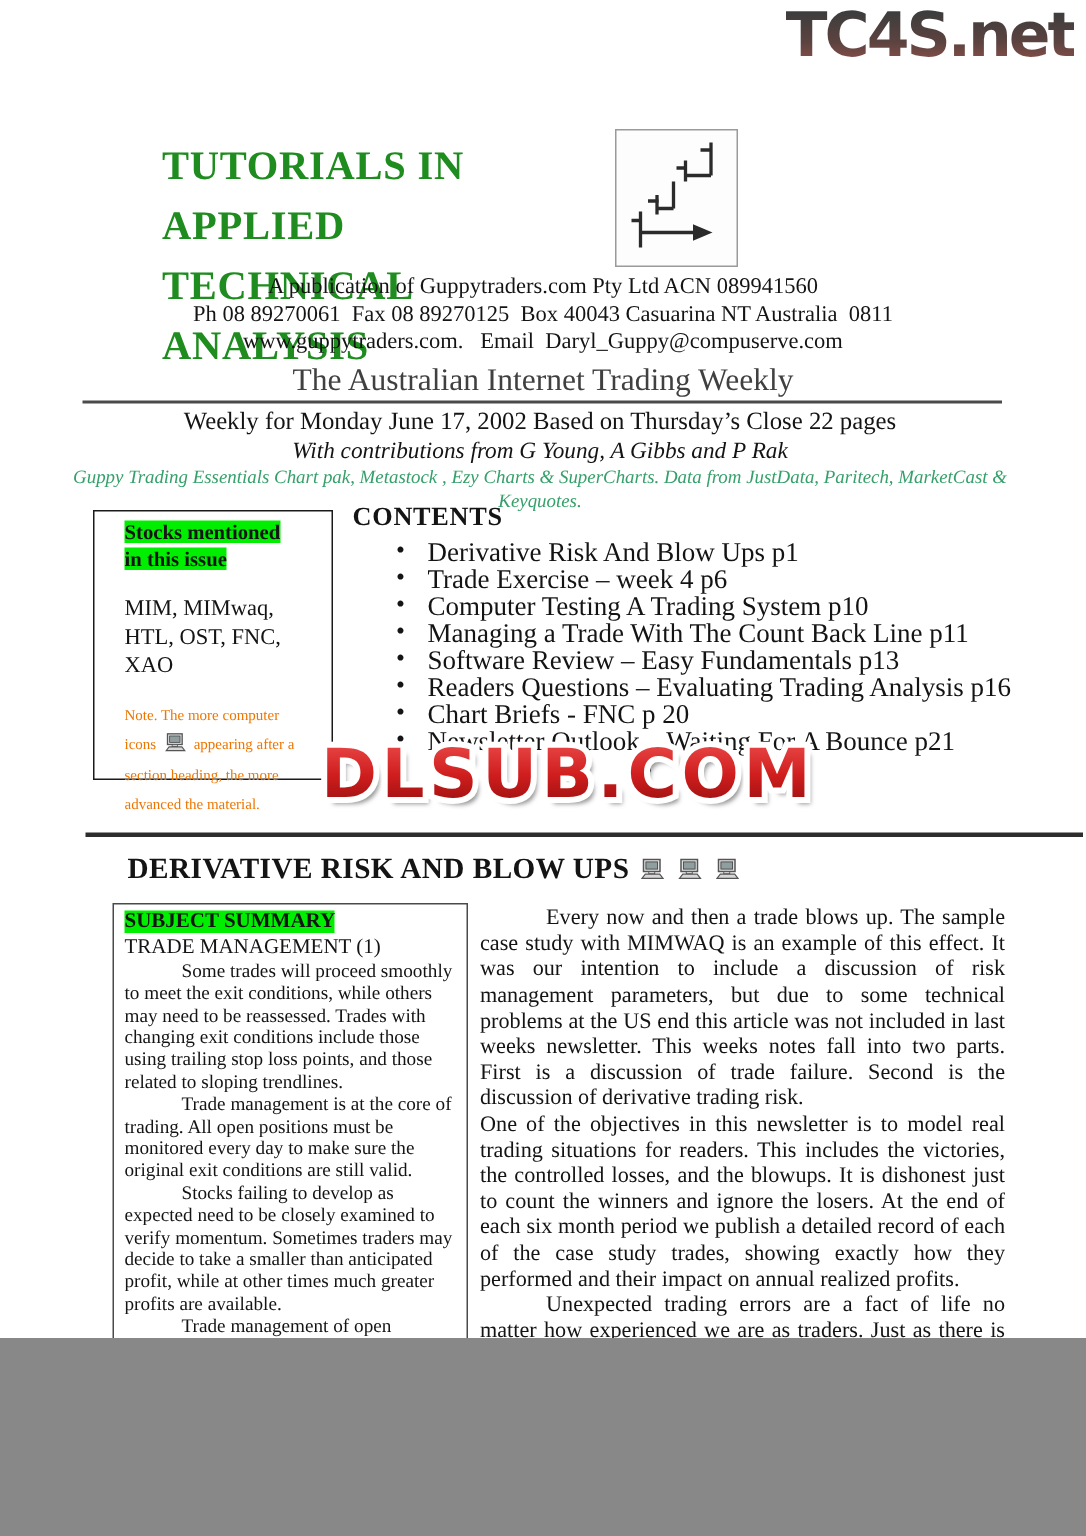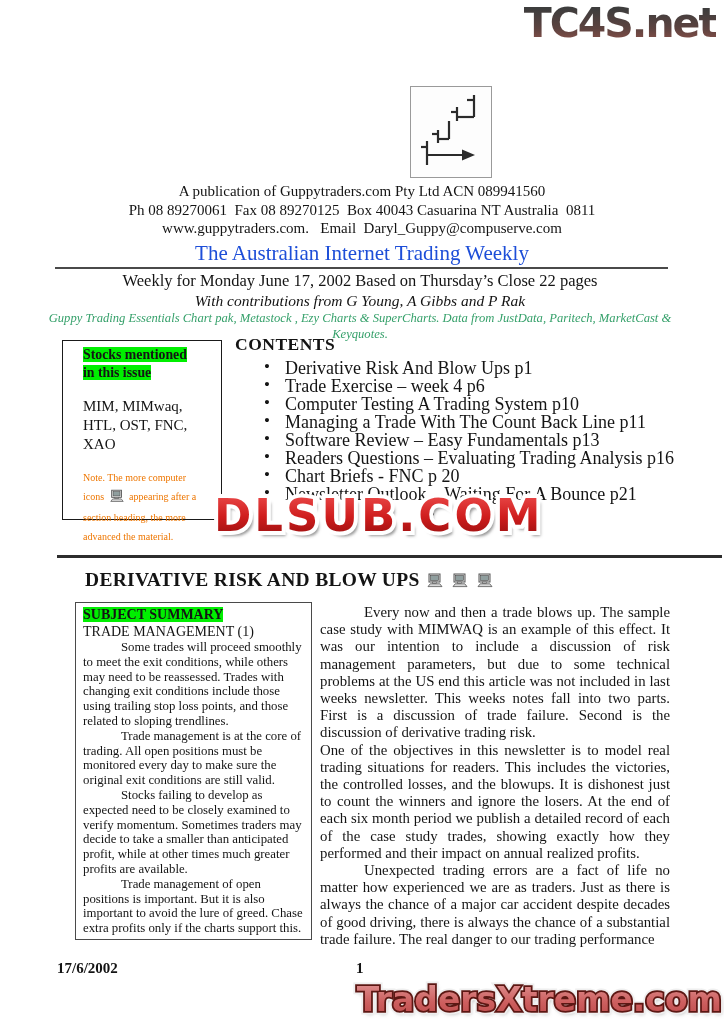--- a/index.html
+++ b/index.html
@@ -1,17 +1,17 @@
 <!DOCTYPE html>
 <html><head>
 <meta charset="utf-8">
 <style>
   html,body{margin:0;padding:0;background:#888;}
   .page{
-    position:relative;width:724px;height:1024px;margin:0 auto;
+    position:relative;width:724px;height:892px;margin:0 auto;
     background:#ffffff;overflow:hidden;
     font-family:"Liberation Serif","DejaVu Serif",serif;color:#141414;
   }
   
   .tc4s{
     position:absolute;top:0px;right:8px;
     font-family:"DejaVu Sans","Liberation Sans",sans-serif;
     font-weight:800;font-size:41px;letter-spacing:-2px;line-height:46px;
     background:linear-gradient(180deg,#3d3d3d 18%,#5d4340 62%,#97544b 100%);
     -webkit-background-clip:text;background-clip:text;color:transparent;
@@ -23,21 +23,21 @@
     letter-spacing:0.5px;
   }
   .chart-logo{
     position:absolute;left:410px;top:86px;width:82px;height:92px;
     border:1px solid #9a9a9a;background:#fdfdfd;box-sizing:border-box;
   }
   .pub-block{
     position:absolute;left:42px;top:182px;width:640px;text-align:center;
   }
   .pub-line{font-size:15px;line-height:18.5px;white-space:pre-wrap;}
-  .tagline{font-size:21px;line-height:24px;color:#1d4ed8;margin-top:3px;}
+  .tagline{font-size:21px;line-height:24px;color:#404040;margin-top:3px;}
   .rule-1{
     position:absolute;left:55px;top:267px;width:613px;height:0;
     border-top:2px solid #4a4a4a;
   }
   .issue-block{
     position:absolute;left:30px;top:271px;width:660px;text-align:center;
   }
   .weekly-line{font-size:16.5px;line-height:20px;}
   .contrib-line{font-size:15.5px;line-height:19px;font-style:italic;}
   .sources-line{font-size:12.6px;line-height:16px;font-style:italic;color:#35a06a;}
@@ -123,20 +123,24 @@
     -webkit-background-clip:text;background-clip:text;color:transparent;
   }
 </style>
 </head>
 <body>
 
 <div class="page">
 
   <div class="tc4s">TC4S.net</div>
 
+  <div class="mast-title">
+    <div>TUTORIALS IN APPLIED</div>
+    <div>TECHNICAL ANALYSIS</div>
+  </div>
 
   <div class="chart-logo">
     <span>
       <svg width="80" height="90" viewBox="0 0 80 90">
         <g stroke="#2b2b2b" stroke-width="2.2" fill="none">
           <line x1="63" y1="8" x2="63" y2="30"></line>
           <line x1="56" y1="13" x2="63" y2="13"></line>
           <line x1="46" y1="30" x2="63" y2="30"></line>
           <line x1="46" y1="20" x2="46" y2="34"></line>
           <line x1="40" y1="25" x2="47" y2="25"></line>

